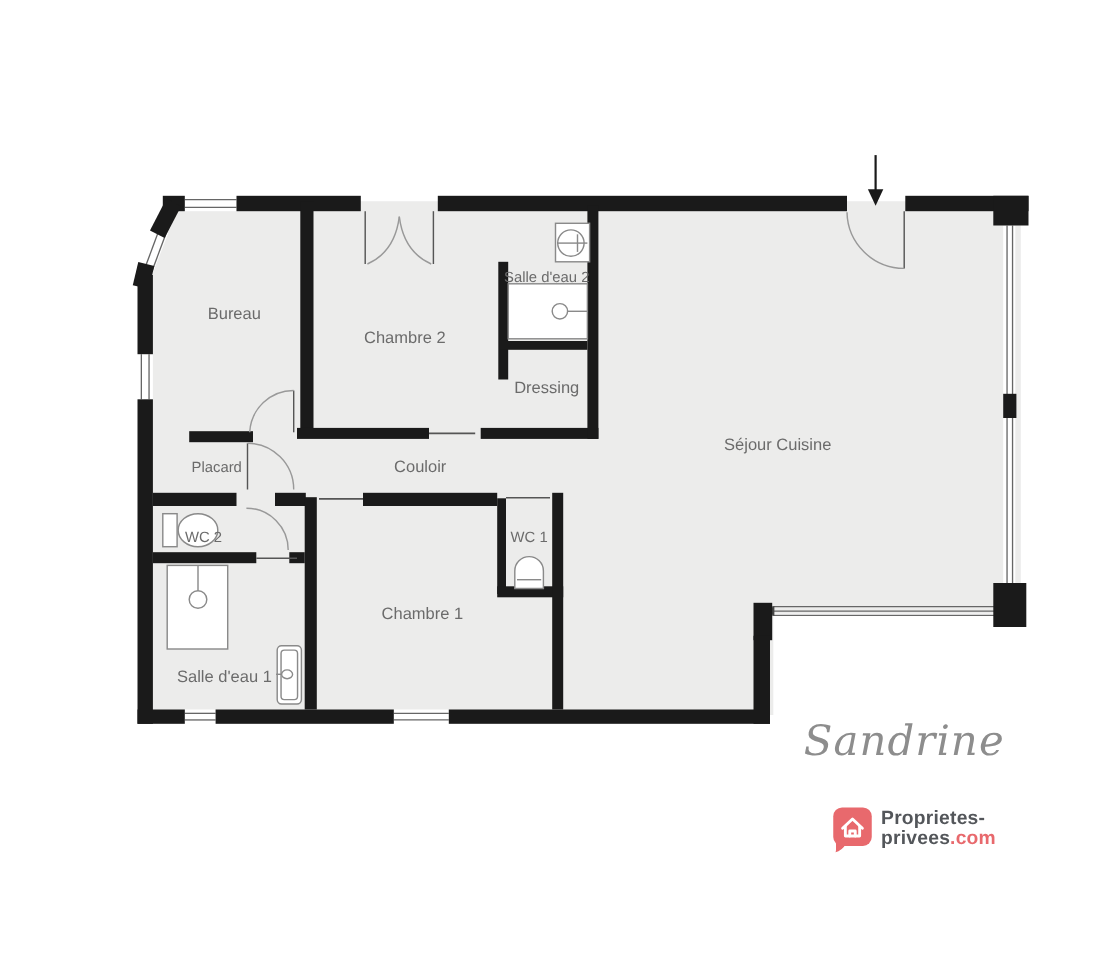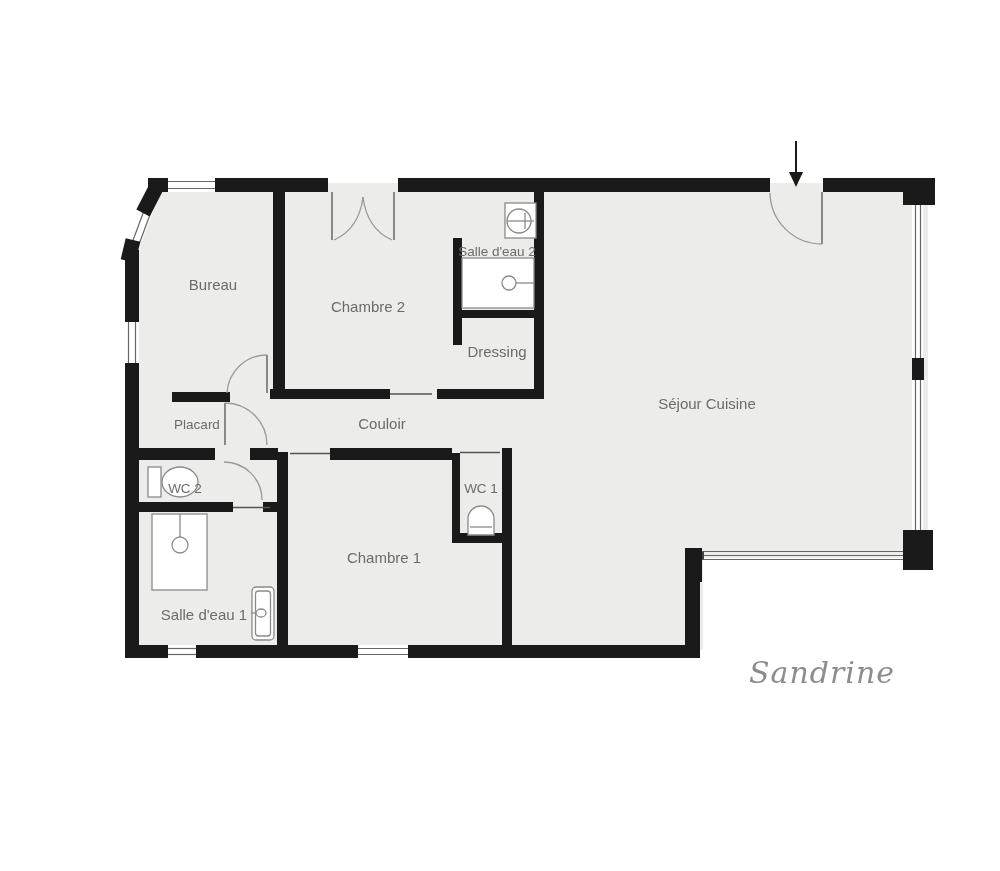--- a/index.html
+++ b/index.html
@@ -3,21 +3,21 @@
 <meta charset="utf-8">
 <style>
   html,body{margin:0;padding:0;background:#fff;}
   .page{position:relative;width:1000px;height:871px;background:#ffffff;overflow:hidden;
         font-family:"Liberation Sans",sans-serif;}
   svg text{font-family:"Liberation Sans",sans-serif;fill:#6b6b6b;}
   .room-label{font-size:15px;}
   .room-label-sm{font-size:13.5px;}
   .signature{position:absolute;left:688px;top:656px;width:268px;text-align:center;
              font-family:"DejaVu Serif",serif;font-style:italic;color:#8d8d8d;}
-  .signature .sig-line1{font-size:30px;line-height:34px;letter-spacing:1px;}
+  .signature .sig-line1{font-size:38px;line-height:34px;letter-spacing:1px;}
   .signature .sig-line2{font-size:30px;line-height:34px;letter-spacing:0.5px;}
   .logo{position:absolute;left:756px;top:733px;display:flex;align-items:flex-start;}
   .logo-icon{width:38px;height:42px;flex:0 0 auto;}
   .logo-text{margin-left:7px;margin-top:1px;font-weight:bold;font-size:17.5px;
              line-height:18px;color:#53565a;letter-spacing:0.2px;}
   .logo-text .tld{color:#e8696d;}
 </style>
 </head>
 <body>
 
@@ -193,14 +193,31 @@
     <text class="room-label" x="707" y="409">Séjour Cuisine</text>
   </g>
 </svg>
 
 
 <div class="signature">
   <div class="sig-line1">Sandrine</div>
 </div>
 
 
-
+<div class="logo">
+  <svg class="logo-icon" viewBox="0 0 38 42">
+    <path d="M4 31 L4 40 Q4 41.5 3 42 Q10 40 13 34 Z" fill="#e8696d"></path>
+    <rect x="1.5" y="1" width="35" height="35" rx="8" fill="#e8696d"></rect>
+    <g stroke="#fff" stroke-width="2.6" fill="none" stroke-linecap="round" stroke-linejoin="round">
+      <path d="M10 20 L19 11.5 L28 20"></path>
+      <path d="M12.5 18 V27 H25.5 V18"></path>
+      <path d="M16.5 27 V22.5 H21.5 V27"></path>
+    </g>
+  </svg>
+  <div class="logo-text">
+    <div>Proprietes-</div>
+    <div>
+      <span>privees</span><span class="tld">.com</span>
+    </div>
+  </div>
 </div>
 
+</div>
+
 </body></html>

